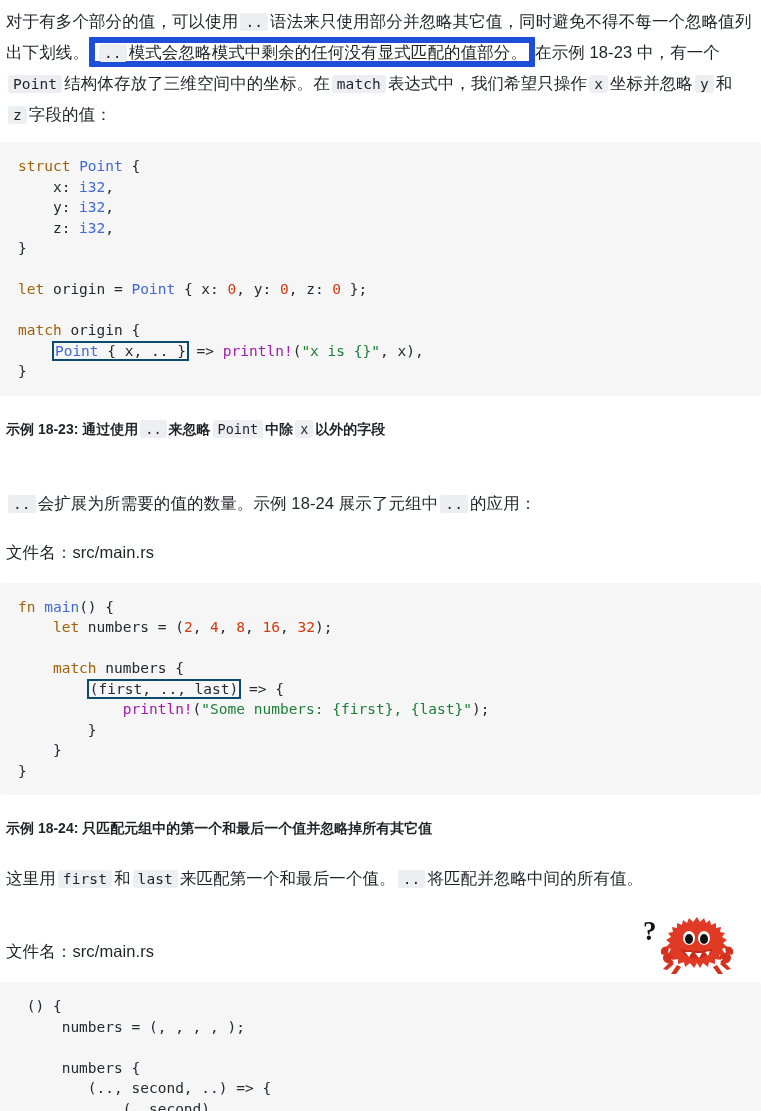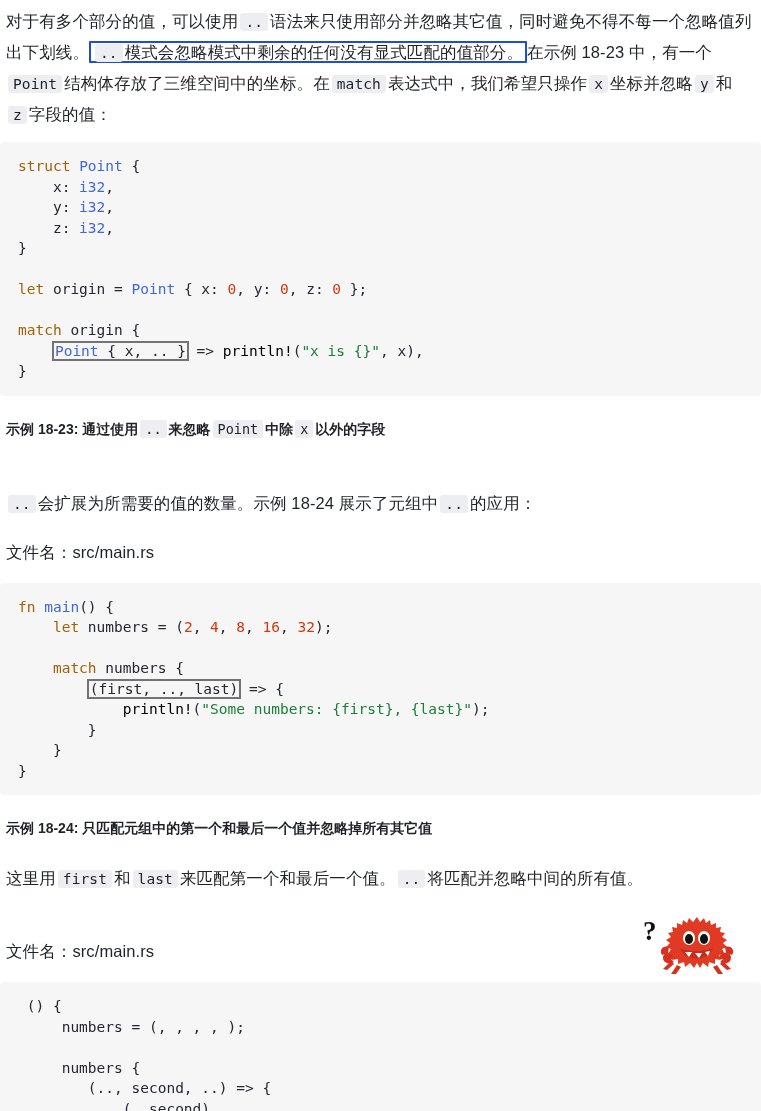--- a/index.html
+++ b/index.html
@@ -43,21 +43,21 @@
     background: #eceef1;
     color: #1f2328;
     padding: 1px 5px;
     border-radius: 3px;
     margin: 0 2px;
     white-space: pre;
   }
 
   
   .redbox {
-    border: 2px solid #1d4ed8;
+    border: 6px solid #1d4ed8;
     padding: 0 2px;
     border-radius: 1px;
     box-decoration-break: clone;
     -webkit-box-decoration-break: clone;
   }
 
   
   pre.code {
     margin: 0;
     background: #f6f6f7;
@@ -67,26 +67,26 @@
     font-size: 14.5px;
     line-height: 20.5px;
     color: #24292f;
     overflow: visible;
     position: relative;
     white-space: pre;
   }
   .kw   { color: #a16207; }           
   .typ  { color: #4169d6; }           
   .num  { color: #d4380d; }           
-  .mac  { color: #000000; }           
+  .mac  { color: #a21caf; }           
   .str  { color: #1a7f37; }
 
   
   .codebox {
-    border: 2px solid #737373;
+    border: 2px solid #0c4a6e;
     padding: 0 1px;
     margin: 0 -1px;
   }
 
   
   .caption {
     margin: 0;
     padding: 0 8px 0 6px;
     font-size: 14px;
     line-height: 22px;

